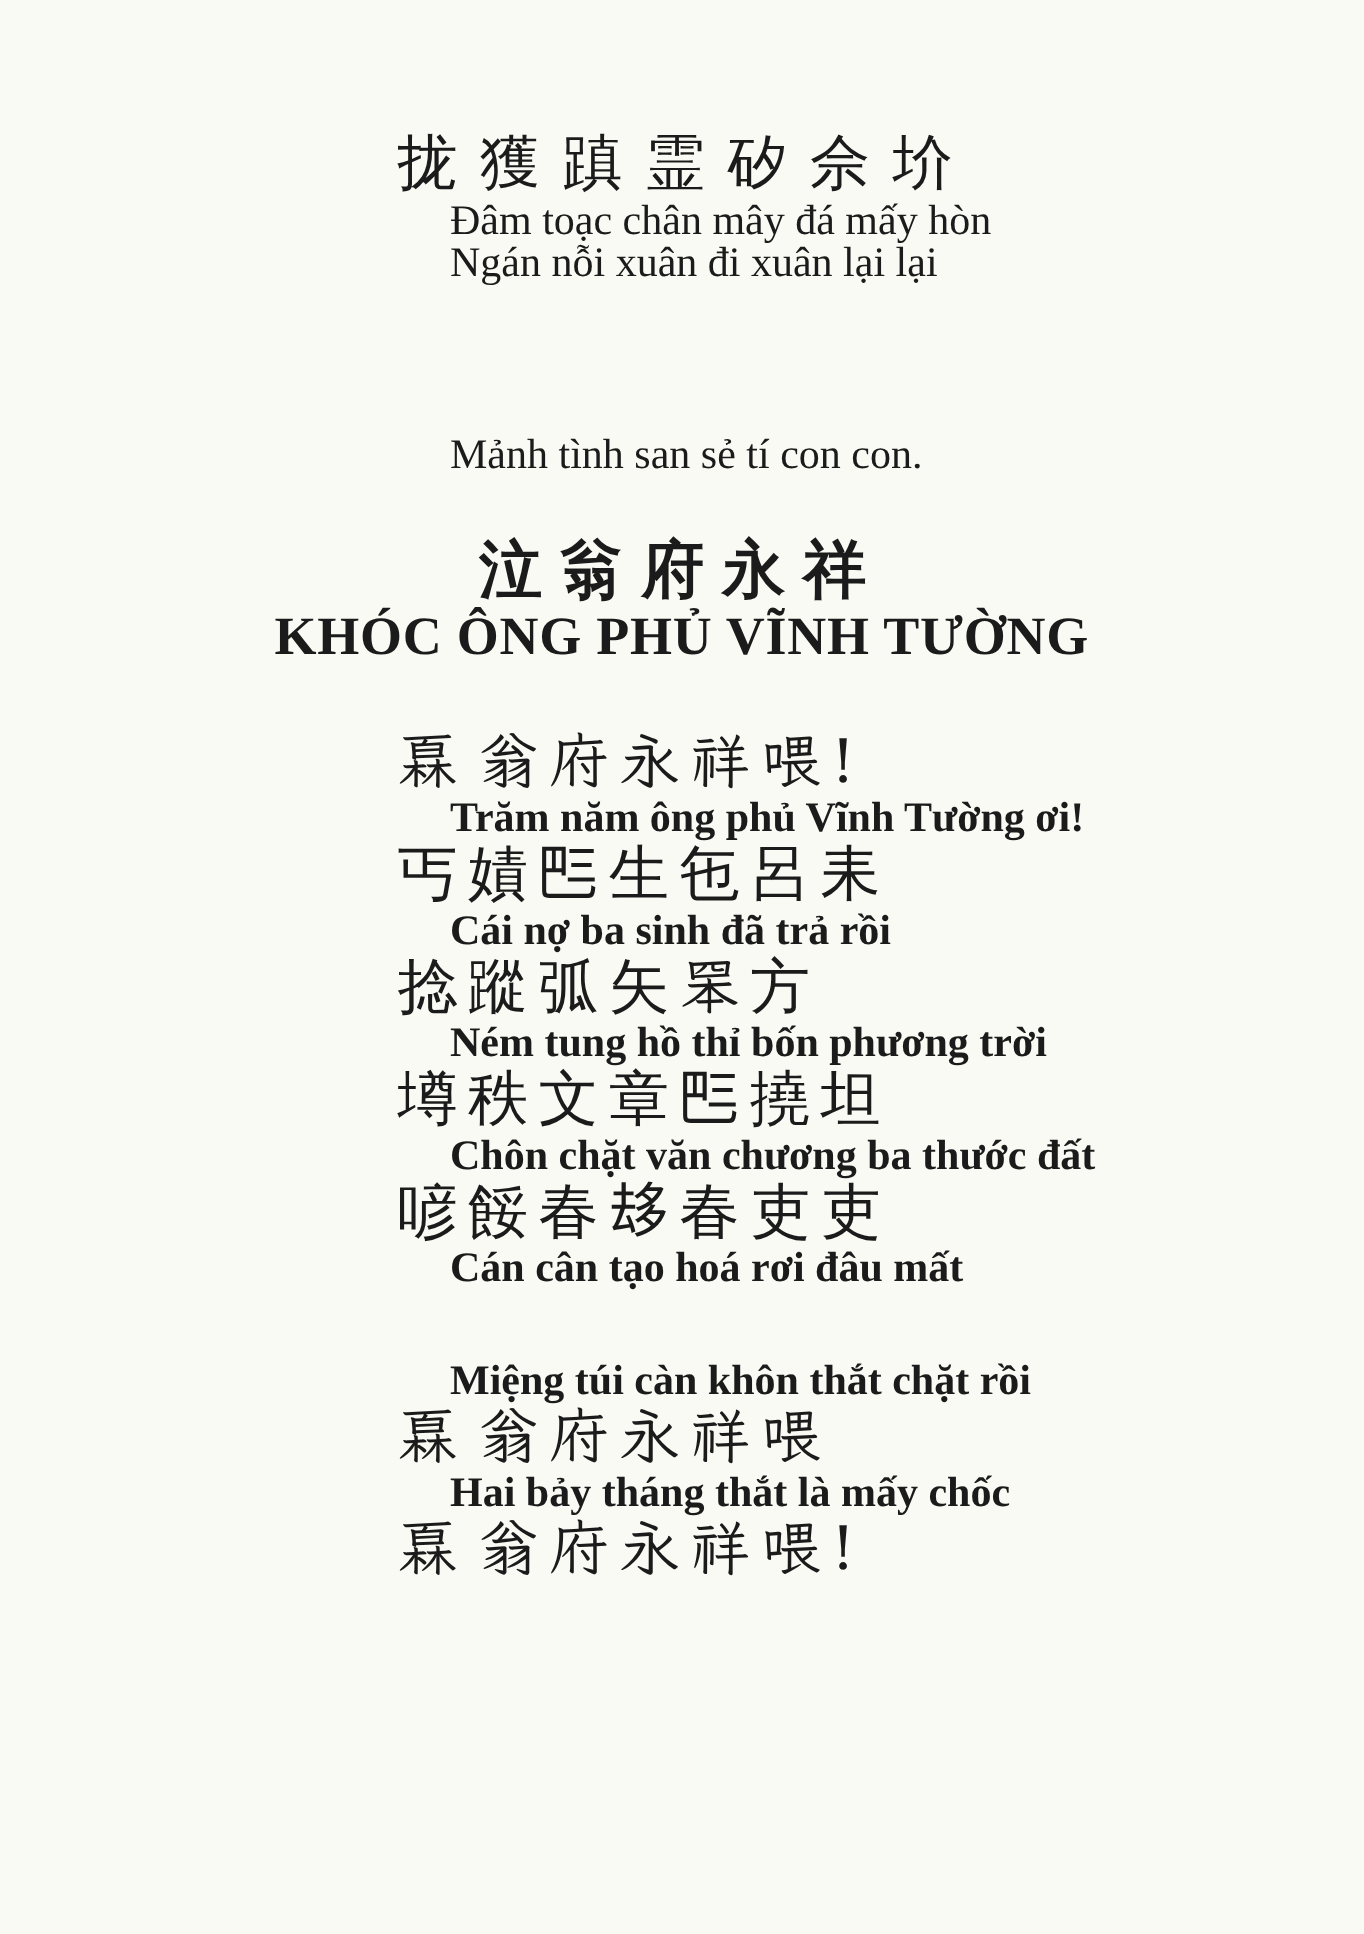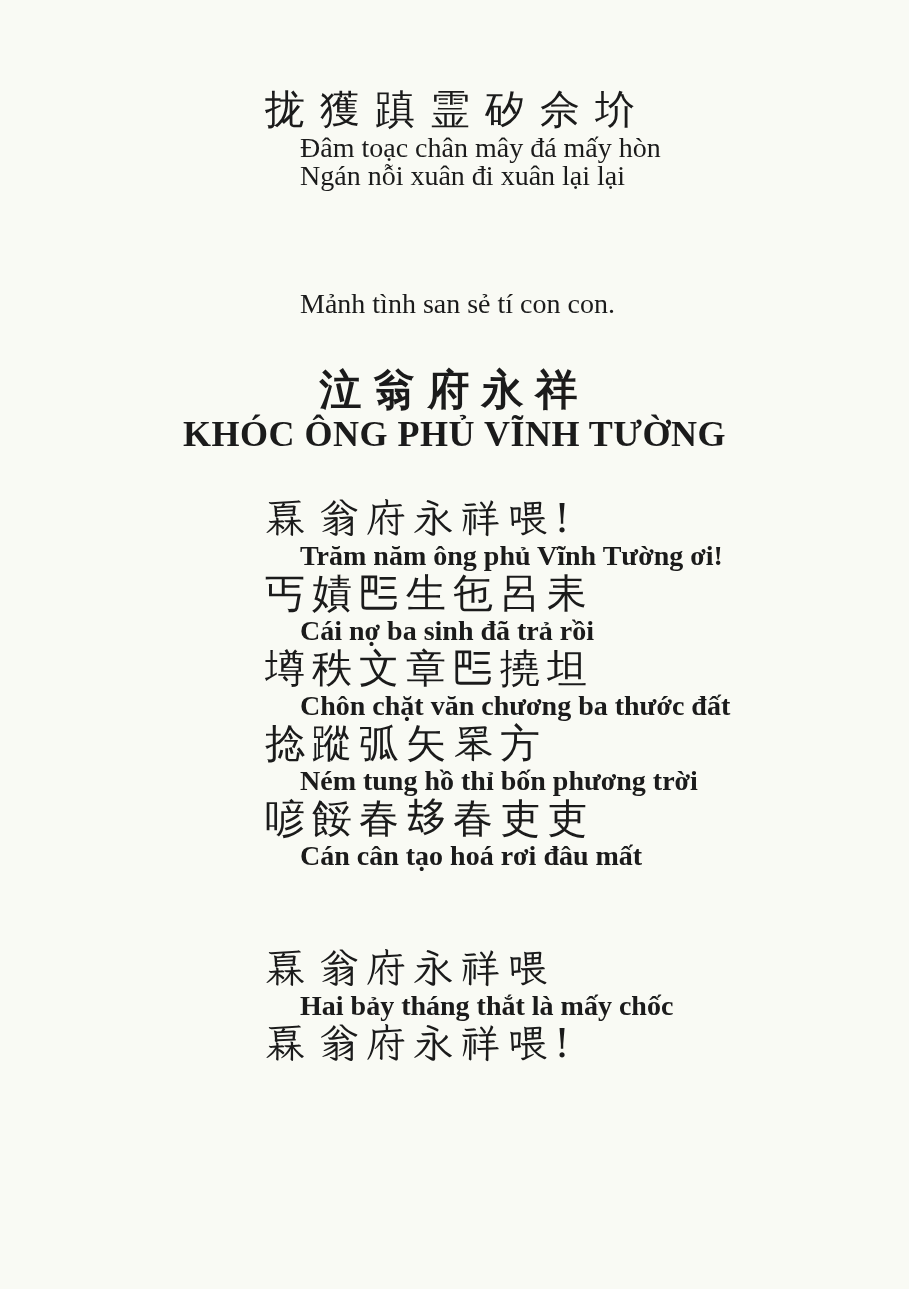--- a/index.html
+++ b/index.html
@@ -29,21 +29,21 @@
   }
   .poem .nom{letter-spacing:7px;line-height:48px;}
   .vn{
     font-size:28px;
     line-height:28px;
     white-space:nowrap;
     margin-left:35px;
   }
   .poem .vn{line-height:27px;font-weight:bold;}
   .titleblock{
-    margin-top:46px;
+    margin-top:36px;
     margin-left:-265px; 
     width:909px;
     text-align:center;
   }
   .title-nom{
     font-size:42px;
     line-height:52px;
     font-weight:bold;
     letter-spacing:12px;
     font-family:"DejaVu Serif","Liberation Serif",serif;
@@ -83,33 +83,34 @@
     <div class="poem">
       <div class="pair">
         <div class="nom">𤾓𢆥翁府永祥喂!</div>
         <div class="vn">Trăm năm ông phủ Vĩnh Tường ơi!</div>
       </div>
       <div class="pair">
         <div class="nom">丐嫧𠀧生㐌呂耒</div>
         <div class="vn">Cái nợ ba sinh đã trả rồi</div>
       </div>
       <div class="pair">
+        <div class="nom">捻蹤弧矢𦊚方𡗶</div>
+        <div class="vn">Ném tung hồ thỉ bốn phương trời</div>
+      </div>
+      <div class="pair">
         <div class="nom">墫秩文章𠀧撓坦</div>
         <div class="vn">Chôn chặt văn chương ba thước đất</div>
-      </div>
-      <div class="pair">
-        <div class="nom">捻蹤弧矢𦊚方𡗶</div>
-        <div class="vn">Ném tung hồ thỉ bốn phương trời</div>
       </div>
       <div class="pair">
         <div class="nom">喭餒春𠫾春吏吏</div>
         <div class="vn">Cán cân tạo hoá rơi đâu mất</div>
       </div>
       <div class="pair">
         <div class="nom">𠰘褪乾坤紩秩耒</div>
+        <div class="vn">Miệng túi càn khôn thắt chặt rồi</div>
       </div>
       <div class="pair">
         <div class="nom">𤾓𢆥翁府永祥喂</div>
         <div class="vn">Hai bảy tháng thắt là mấy chốc</div>
       </div>
       <div class="pair closing">
         <div class="nom">𤾓𢆥翁府永祥喂!</div>
       </div>
     </div>
 

